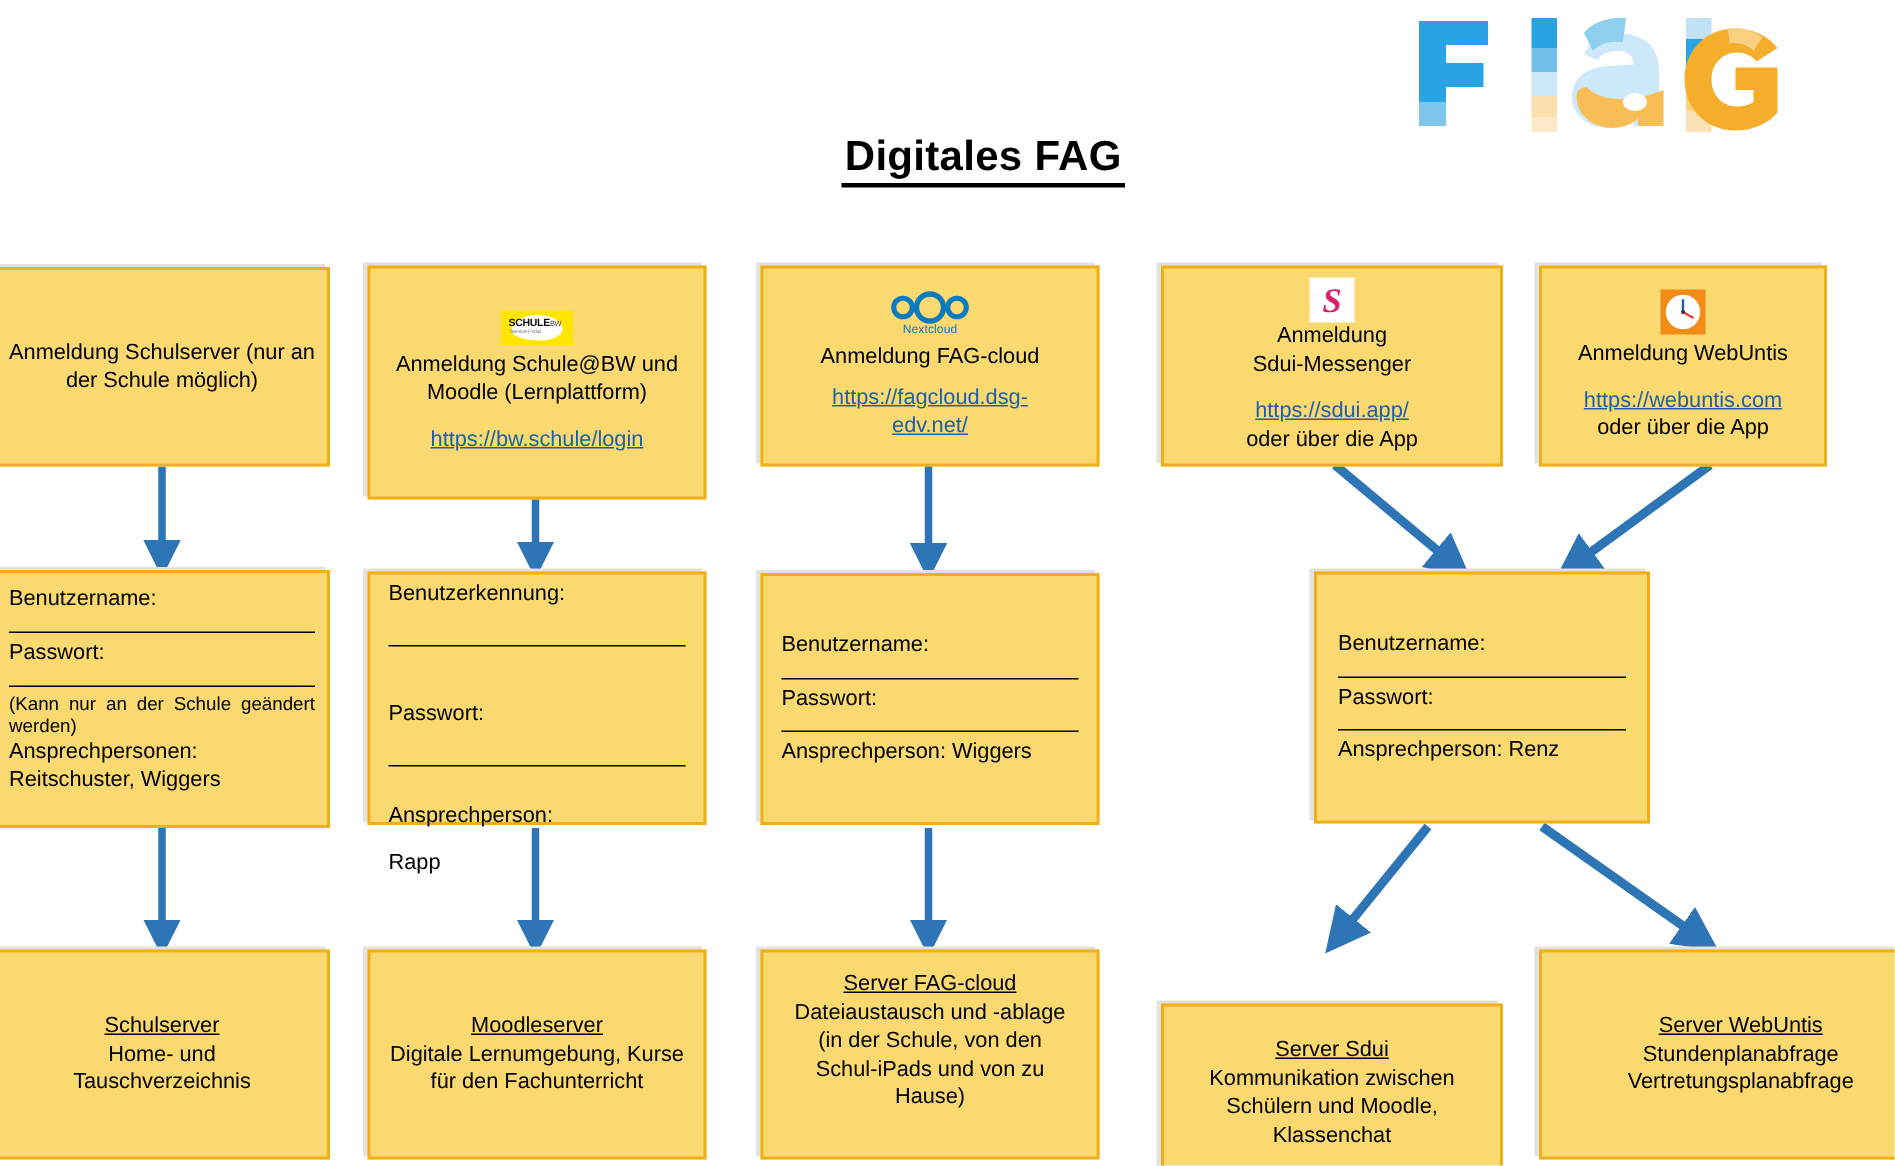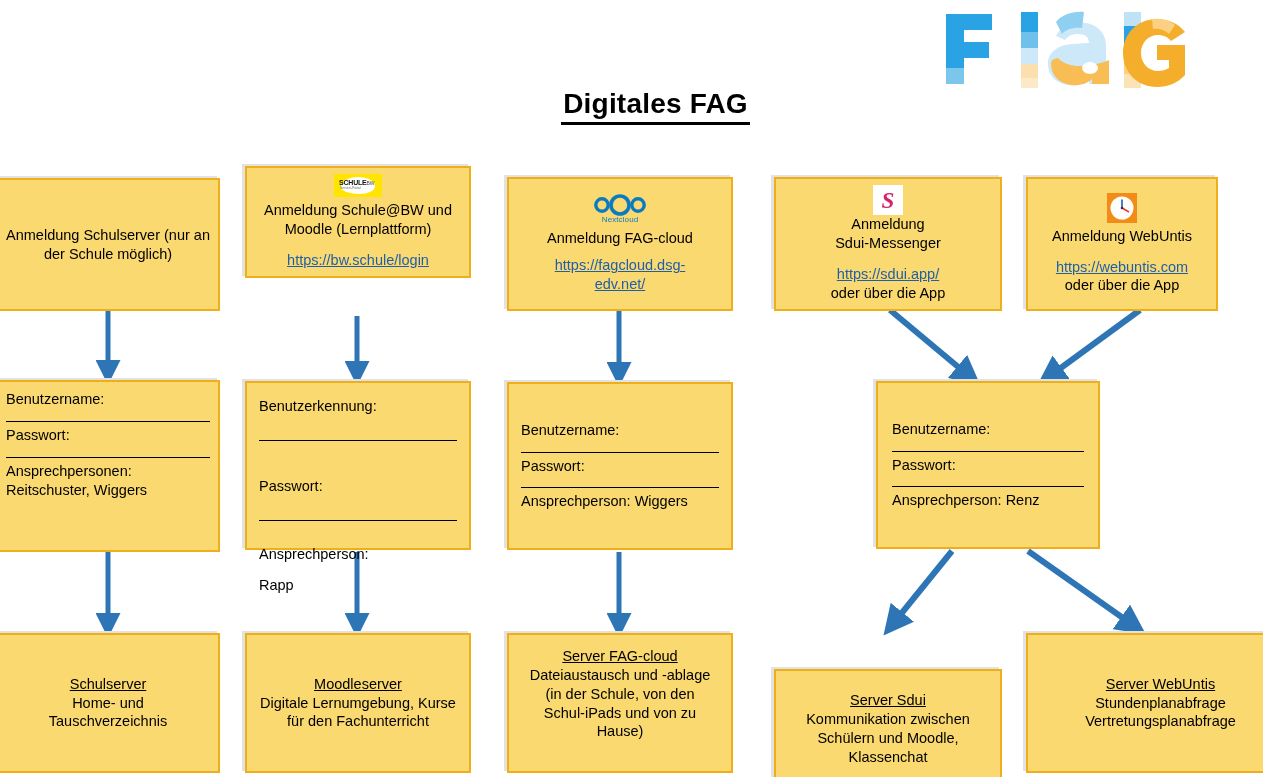--- a/index.html
+++ b/index.html
@@ -172,21 +172,21 @@
     <line x1="1140" y1="310" x2="1043" y2="381" stroke="#2E75B6" stroke-width="6" marker-end="url(#ah)"></line>
 
     <line x1="952" y1="551" x2="888" y2="630" stroke="#2E75B6" stroke-width="6" marker-end="url(#ah)"></line>
     <line x1="1028" y1="551" x2="1140" y2="630" stroke="#2E75B6" stroke-width="6" marker-end="url(#ah)"></line>
   </svg>
 
   <div class="box center" style="left:-4px; top:178px; width:224px; height:133px;">
     <div>Anmeldung Schulserver (nur an der Schule möglich)</div>
   </div>
 
-  <div class="box center" style="left:245px; top:166px; width:226px; height:112px;">
+  <div class="box center" style="left:245px; top:177px; width:226px; height:156px;">
     <div class="schulebw-logo">
       <div class="cloud"></div>
       <div class="txt"><span>SCHULE</span><i>BW</i></div>
       <div class="sub">Service-Portal</div>
     </div>
     <div class="gap4"></div>
     <div>Anmeldung Schule@BW und Moodle (Lernplattform)</div>
     <div class="gap12"></div>
     <a class="link">https://bw.schule/login</a>
   </div>
@@ -233,25 +233,26 @@
 
   <div class="box left top" style="left:-4px; top:380px; width:224px; height:172px; padding:8px 8px;">
     <div>Benutzername:</div>
     <div class="gap12"></div>
     <div class="rule"></div>
     <div class="gap4"></div>
     <div>Passwort:</div>
     <div class="gap12"></div>
     <div class="rule"></div>
     <div class="gap4"></div>
+    <div class="small" style="text-align:justify;">(Kann nur an der Schule geändert werden)</div>
     <div>Ansprechpersonen:</div>
     <div>Reitschuster, Wiggers</div>
   </div>
 
-  <div class="box left top" style="left:245px; top:381px; width:226px; height:169px; padding:14px 12px;gap:12px;">
+  <div class="box left top" style="left:245px; top:381px; width:226px; height:169px; padding:4px 12px;gap:12px;">
     <div>Benutzerkennung:</div>
     <div class="gap12"></div>
     <div class="rule"></div>
     <div class="gap12"></div>
     <div class="gap8"></div>
     <div>Passwort:</div>
     <div class="gap12"></div>
     <div class="rule"></div>
     <div class="gap4"></div>
     <div>Ansprechperson:</div>

